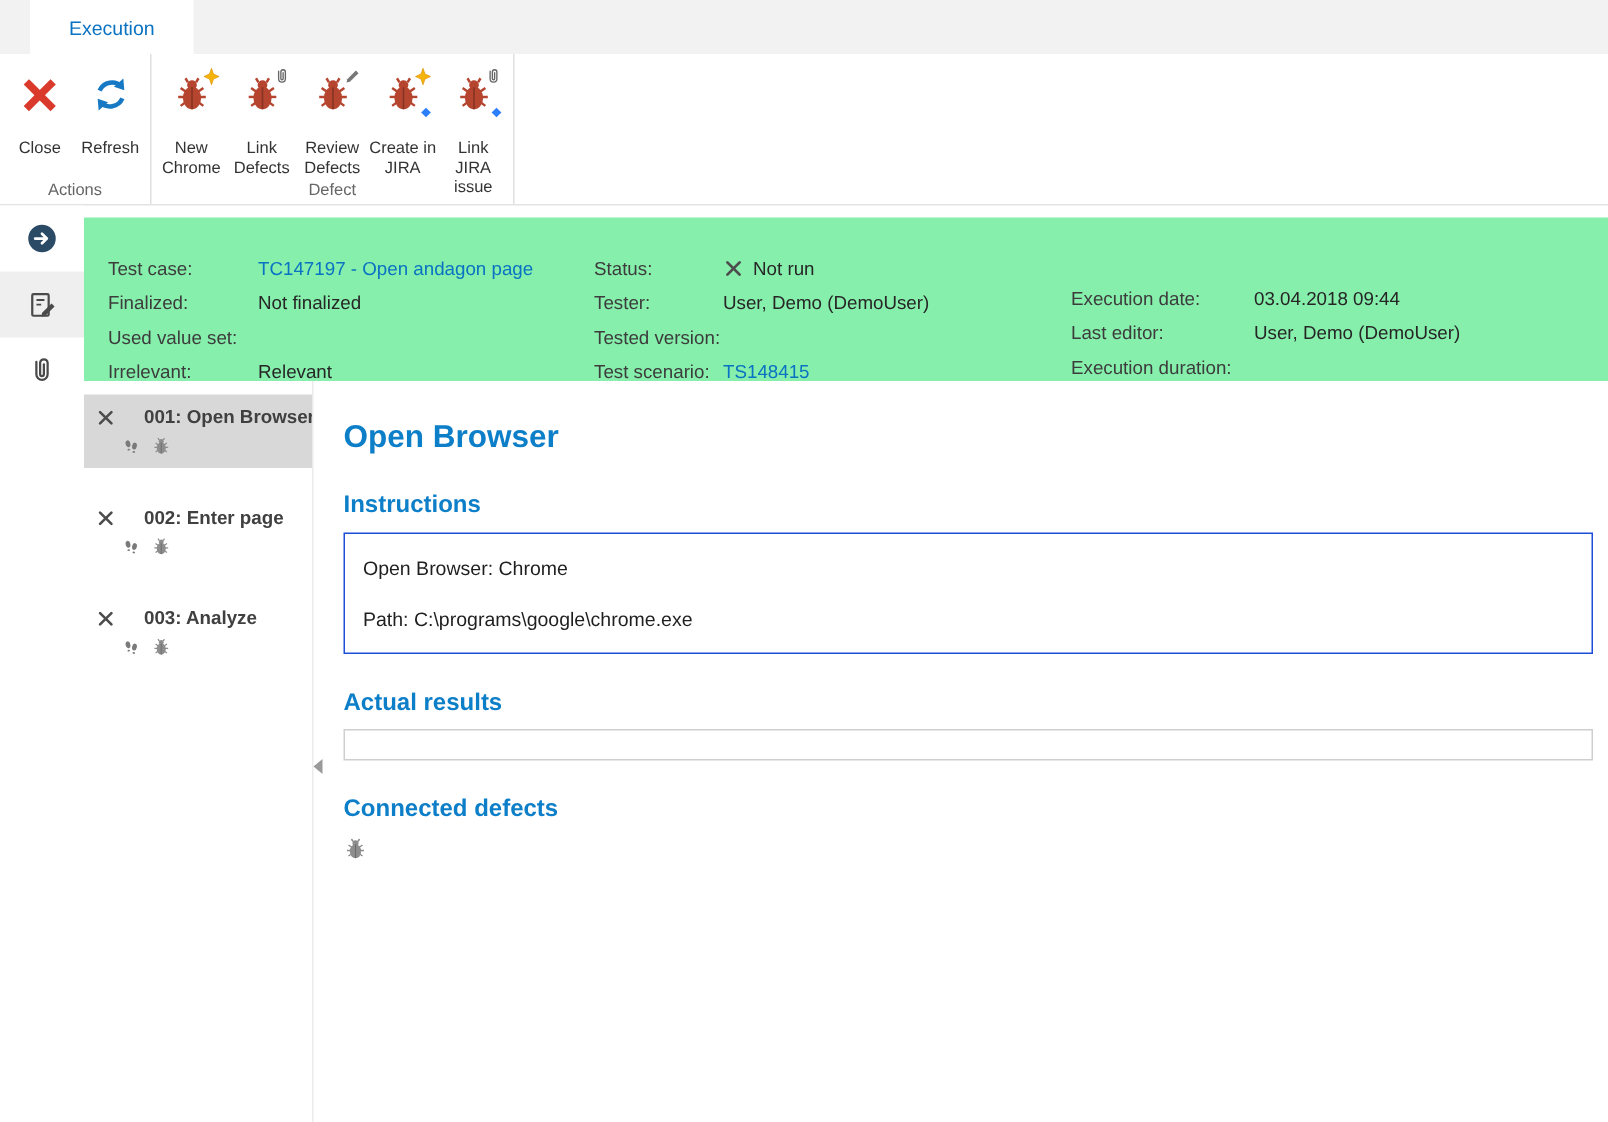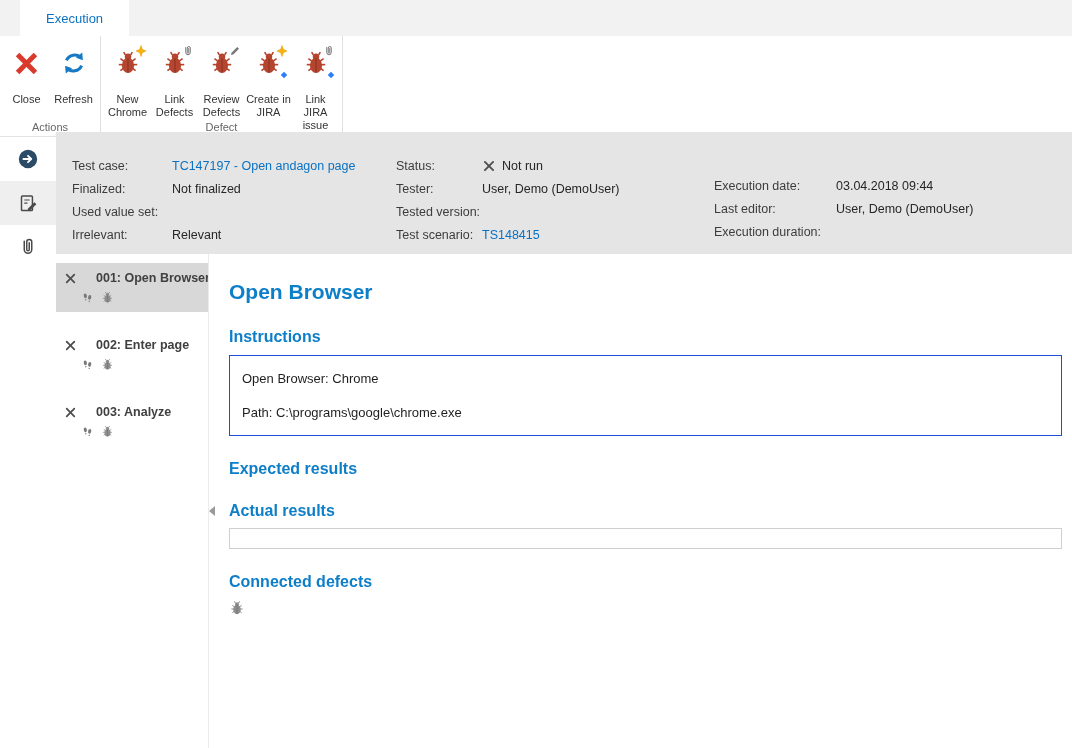--- a/index.html
+++ b/index.html
@@ -41,22 +41,22 @@
   .clip-ovl { color:#666; }
   .pencil-ovl { color:#777; }
 
   
   .left-strip { position:absolute; left:0; top:137px; width:56px; bottom:0; background:#fff; }
   .strip-btn { width:56px; height:44px; display:flex; align-items:center;
                justify-content:center; cursor:pointer; }
   .strip-btn.selected { background:#efefef; }
 
   
-  .info-panel { position:absolute; left:56px; top:132px; right:0; height:137px;
-                background:#e5e5e5; }
+  .info-panel { position:absolute; left:56px; top:145px; right:0; height:137px;
+                background:#86efac; }
   .info-col { position:absolute; top:22px; }
   .info-col.c1 { left:16px; }
   .info-col.c2 { left:340px; }
   .info-col.c3 { left:658px;margin-top:20px; }
   .info-row { display:flex; align-items:center; height:23px; }
   .info-label { color:#3c3c3c; flex:none; }
   .c1 .info-label { width:100px; }
   .c2 .info-label { width:86px; }
   .c3 .info-label { width:122px; }
   .info-value { color:#262626; white-space:nowrap; }
@@ -411,21 +411,20 @@
 <div class="content">
 
   <div class="page-title">Open Browser</div>
 
   <div class="section-heading">Instructions</div>
   <div class="box">
     <div class="line">Open Browser: Chrome</div>
     <div class="line">Path: C:\programs\google\chrome.exe</div>
   </div>
 
-  <div class="section-heading">Expected results</div>
 
   <div class="section-heading">Actual results</div>
   <input class="input-line" type="text" value="" style="">
 
   <div class="section-heading">Connected defects</div>
   <div class="defect-icon-row">
     <svg style="width:16px;height:16px;color:#8d8d8d;">
         <use href="#i-bug"></use>
       </svg>
   </div>

